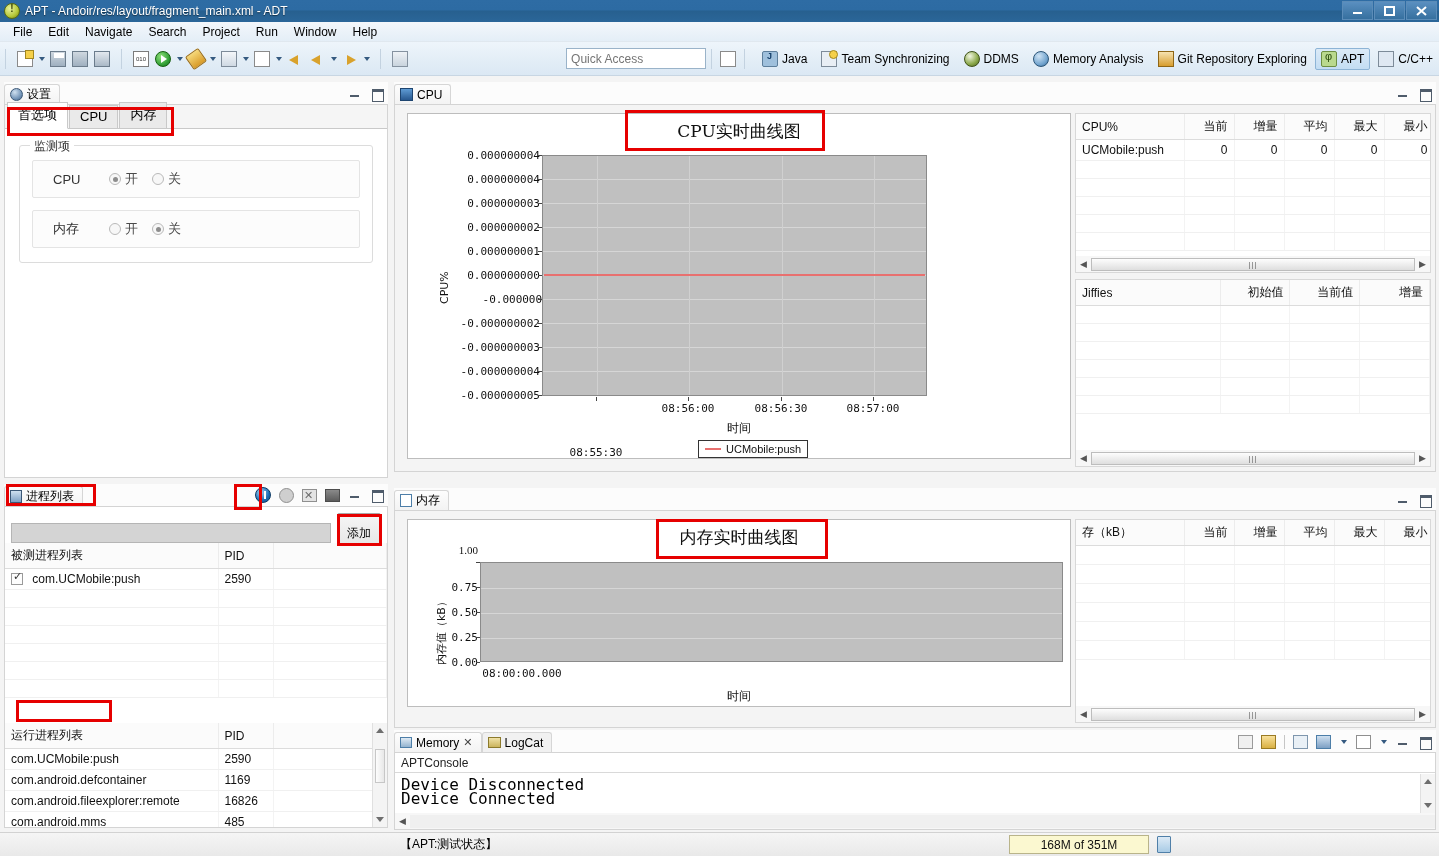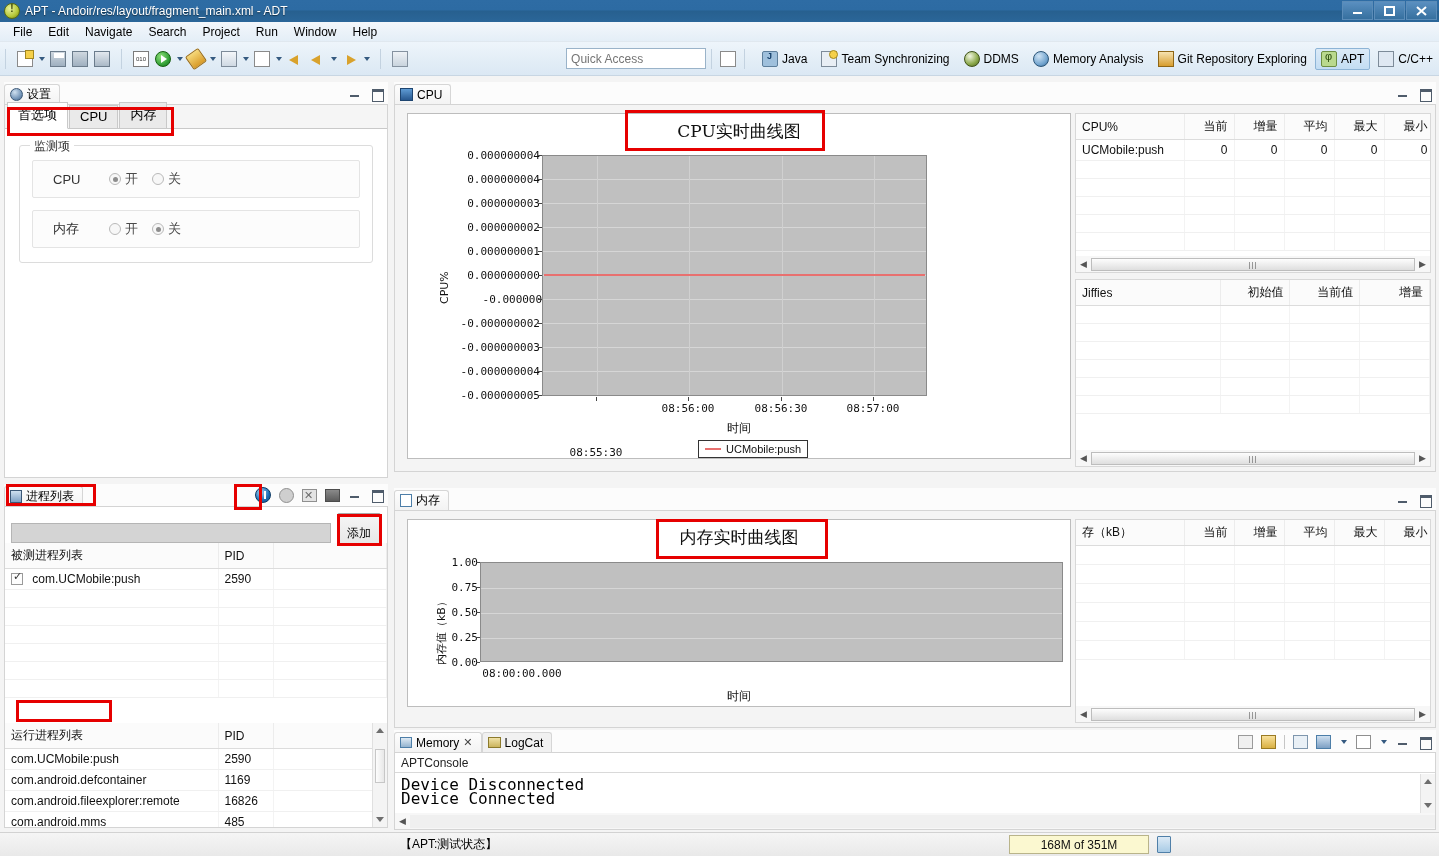--- a/index.html
+++ b/index.html
@@ -759,21 +759,21 @@
         <div class="vc vc-max"></div>
       </div>
     </div>
     <div class="view-body" style="top:22px; background:#f4f4f4;">
 
       <div class="chart-wrap" style="left:12px; top:8px; width:664px; height:188px;">
         <div class="chart-title">内存实时曲线图</div>
 
         <div class="ylabel-rot" style="left:26px; top:145px;">内存值（kB）</div>
 
-        <div class="ytick" style="top:42px;  right:592px;">1.00</div>
+        <div class="ytick" style="top:30px;  right:592px;font-family:Liberation Serif, serif;">1.00</div>
         <div class="ytick" style="top:67px;  right:592px;">0.75</div>
         <div class="ytick" style="top:92px;  right:592px;margin-left:8px;">0.50</div>
         <div class="ytick" style="top:117px; right:592px;">0.25</div>
         <div class="ytick" style="top:142px; right:592px;">0.00</div>
 
         <div class="tickmark" style="left:68px; top:42px;"></div>
         <div class="tickmark" style="left:68px; top:67px;"></div>
         <div class="tickmark" style="left:68px; top:92px;"></div>
         <div class="tickmark" style="left:68px; top:117px;"></div>
         <div class="tickmark" style="left:68px; top:142px;"></div>

